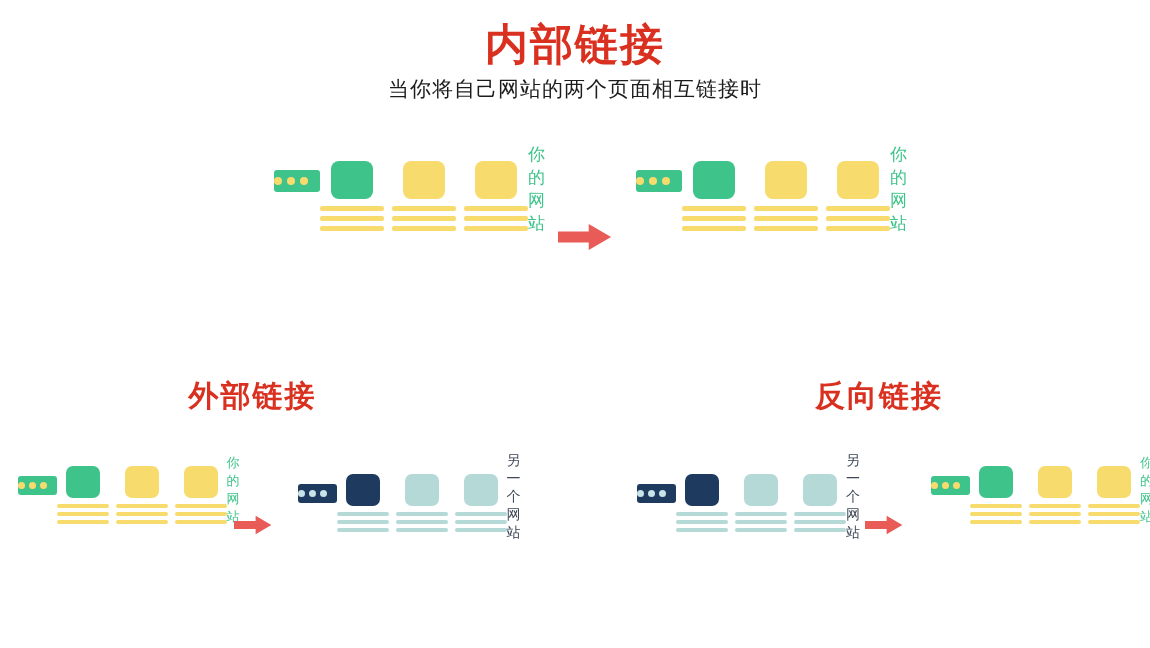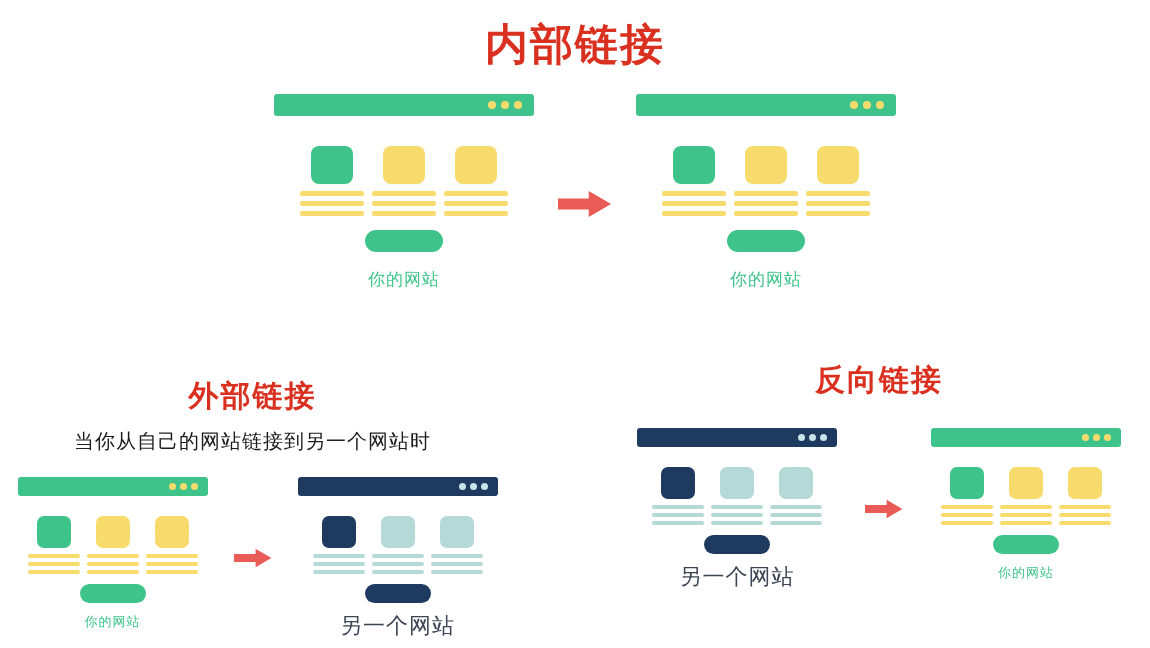--- a/index.html
+++ b/index.html
@@ -6,21 +6,21 @@
   .canvas{
     position:relative;
     width:1150px;height:648px;
     background:var(--background,#ffffff);
     font-family:"Liberation Sans","DejaVu Sans",sans-serif;
     overflow:hidden;
   }
   .sec{position:absolute;display:flex;flex-direction:column;align-items:center;}
   .sec-internal{left:0;top:20px;width:1150px;}
   .sec-external{left:0;top:372px;width:505px;}
-  .sec-backlink{left:608px;top:356px;width:542px;}
+  .sec-backlink{left:608px;top:372px;width:542px;}
 
   .title{
     margin:0;
     font-size:30px;line-height:48px;font-weight:bold;
     color:var(--titleRed,#d9301f);
     letter-spacing:2px;
   }
   .sec-internal .title{font-size:43px;}
   .subtitle{
     margin:9px 0 0 0;
@@ -29,21 +29,21 @@
     letter-spacing:1px;
   }
   .sec-external .subtitle,.sec-backlink .subtitle{font-size:20px;}
 
   .row{display:flex;align-items:flex-start;}
   .sec-internal .row{margin-top:26px;gap:24px;margin-left:20px;}
   .sec-external .row{margin-top:24px;gap:26px;margin-left:10px;}
   .sec-backlink .row{margin-top:24px;gap:28px;}
 
   
-  .site{display:flex;flex-direction:column;align-items:center;}
+  .site{display:flex;flex-direction:row;align-items:center;}
   .site.lg{width:260px;}
   .site.sm{width:190px;}
   .site.sm.wide{width:200px;}
 
   .bar{
     width:100%;height:22px;border-radius:3px;
     display:flex;align-items:center;justify-content:flex-end;
     gap:5px;padding-right:12px;box-sizing:border-box;
   }
   .sm .bar{height:19px;gap:4px;padding-right:10px;}
@@ -75,34 +75,35 @@
   .green .site-label{color:var(--green,#3ec48a);}
 
   
   .navy .bar{background:var(--navy,#1e3a5e);}
   .navy .dot{background:var(--tealDot,#c9e4e8);}
   .navy .sq{background:var(--teal,#b4d9d7);}
   .navy .sq.accent{background:var(--navy,#1e3a5e);}
   .navy .ln{background:var(--teal,#b4d9d7);}
   .navy .pill{background:var(--navy,#1e3a5e);}
   .navy .site-label{color:var(--labelDark,#3d4655);}
-  .navy.sm .site-label{font-size:22px;margin-top:8px;}
+  .navy.sm .site-label{font-size:14px;margin-top:8px;}
 
   
   .arrow{color:var(--arrowRed,#e95b57);flex:none;}
   .sec-internal .arrow{width:54px;height:28px;margin-top:96px;}
   .sec-external .arrow,.sec-backlink .arrow{width:38px;height:20px;margin-top:71px;}
 </style>
 </head>
 <body>
 
 <div class="canvas">
 
   <section class="sec sec-internal">
     <h1 class="title">内部链接</h1>
+    <p class="subtitle">当你将自己网站的两个页面相互链接时</p>
     <div class="row">
 
       <div class="site lg green">
         <div class="bar">
           <i class="dot"></i>
             <i class="dot"></i>
             <i class="dot"></i>
         </div>
         <div class="cols">
           <div class="col">
@@ -160,21 +161,20 @@
         </div>
         <div class="pill"></div>
         <div class="site-label">你的网站</div>
       </div>
 
     </div>
   </section>
 
   <section class="sec sec-external">
     <h1 class="title">外部链接</h1>
-    <p class="subtitle">当你从自己的网站链接到另一个网站时</p>
     <div class="row">
 
       <div class="site sm green">
         <div class="bar">
           <i class="dot"></i>
             <i class="dot"></i>
             <i class="dot"></i>
         </div>
         <div class="cols">
           <div class="col">

